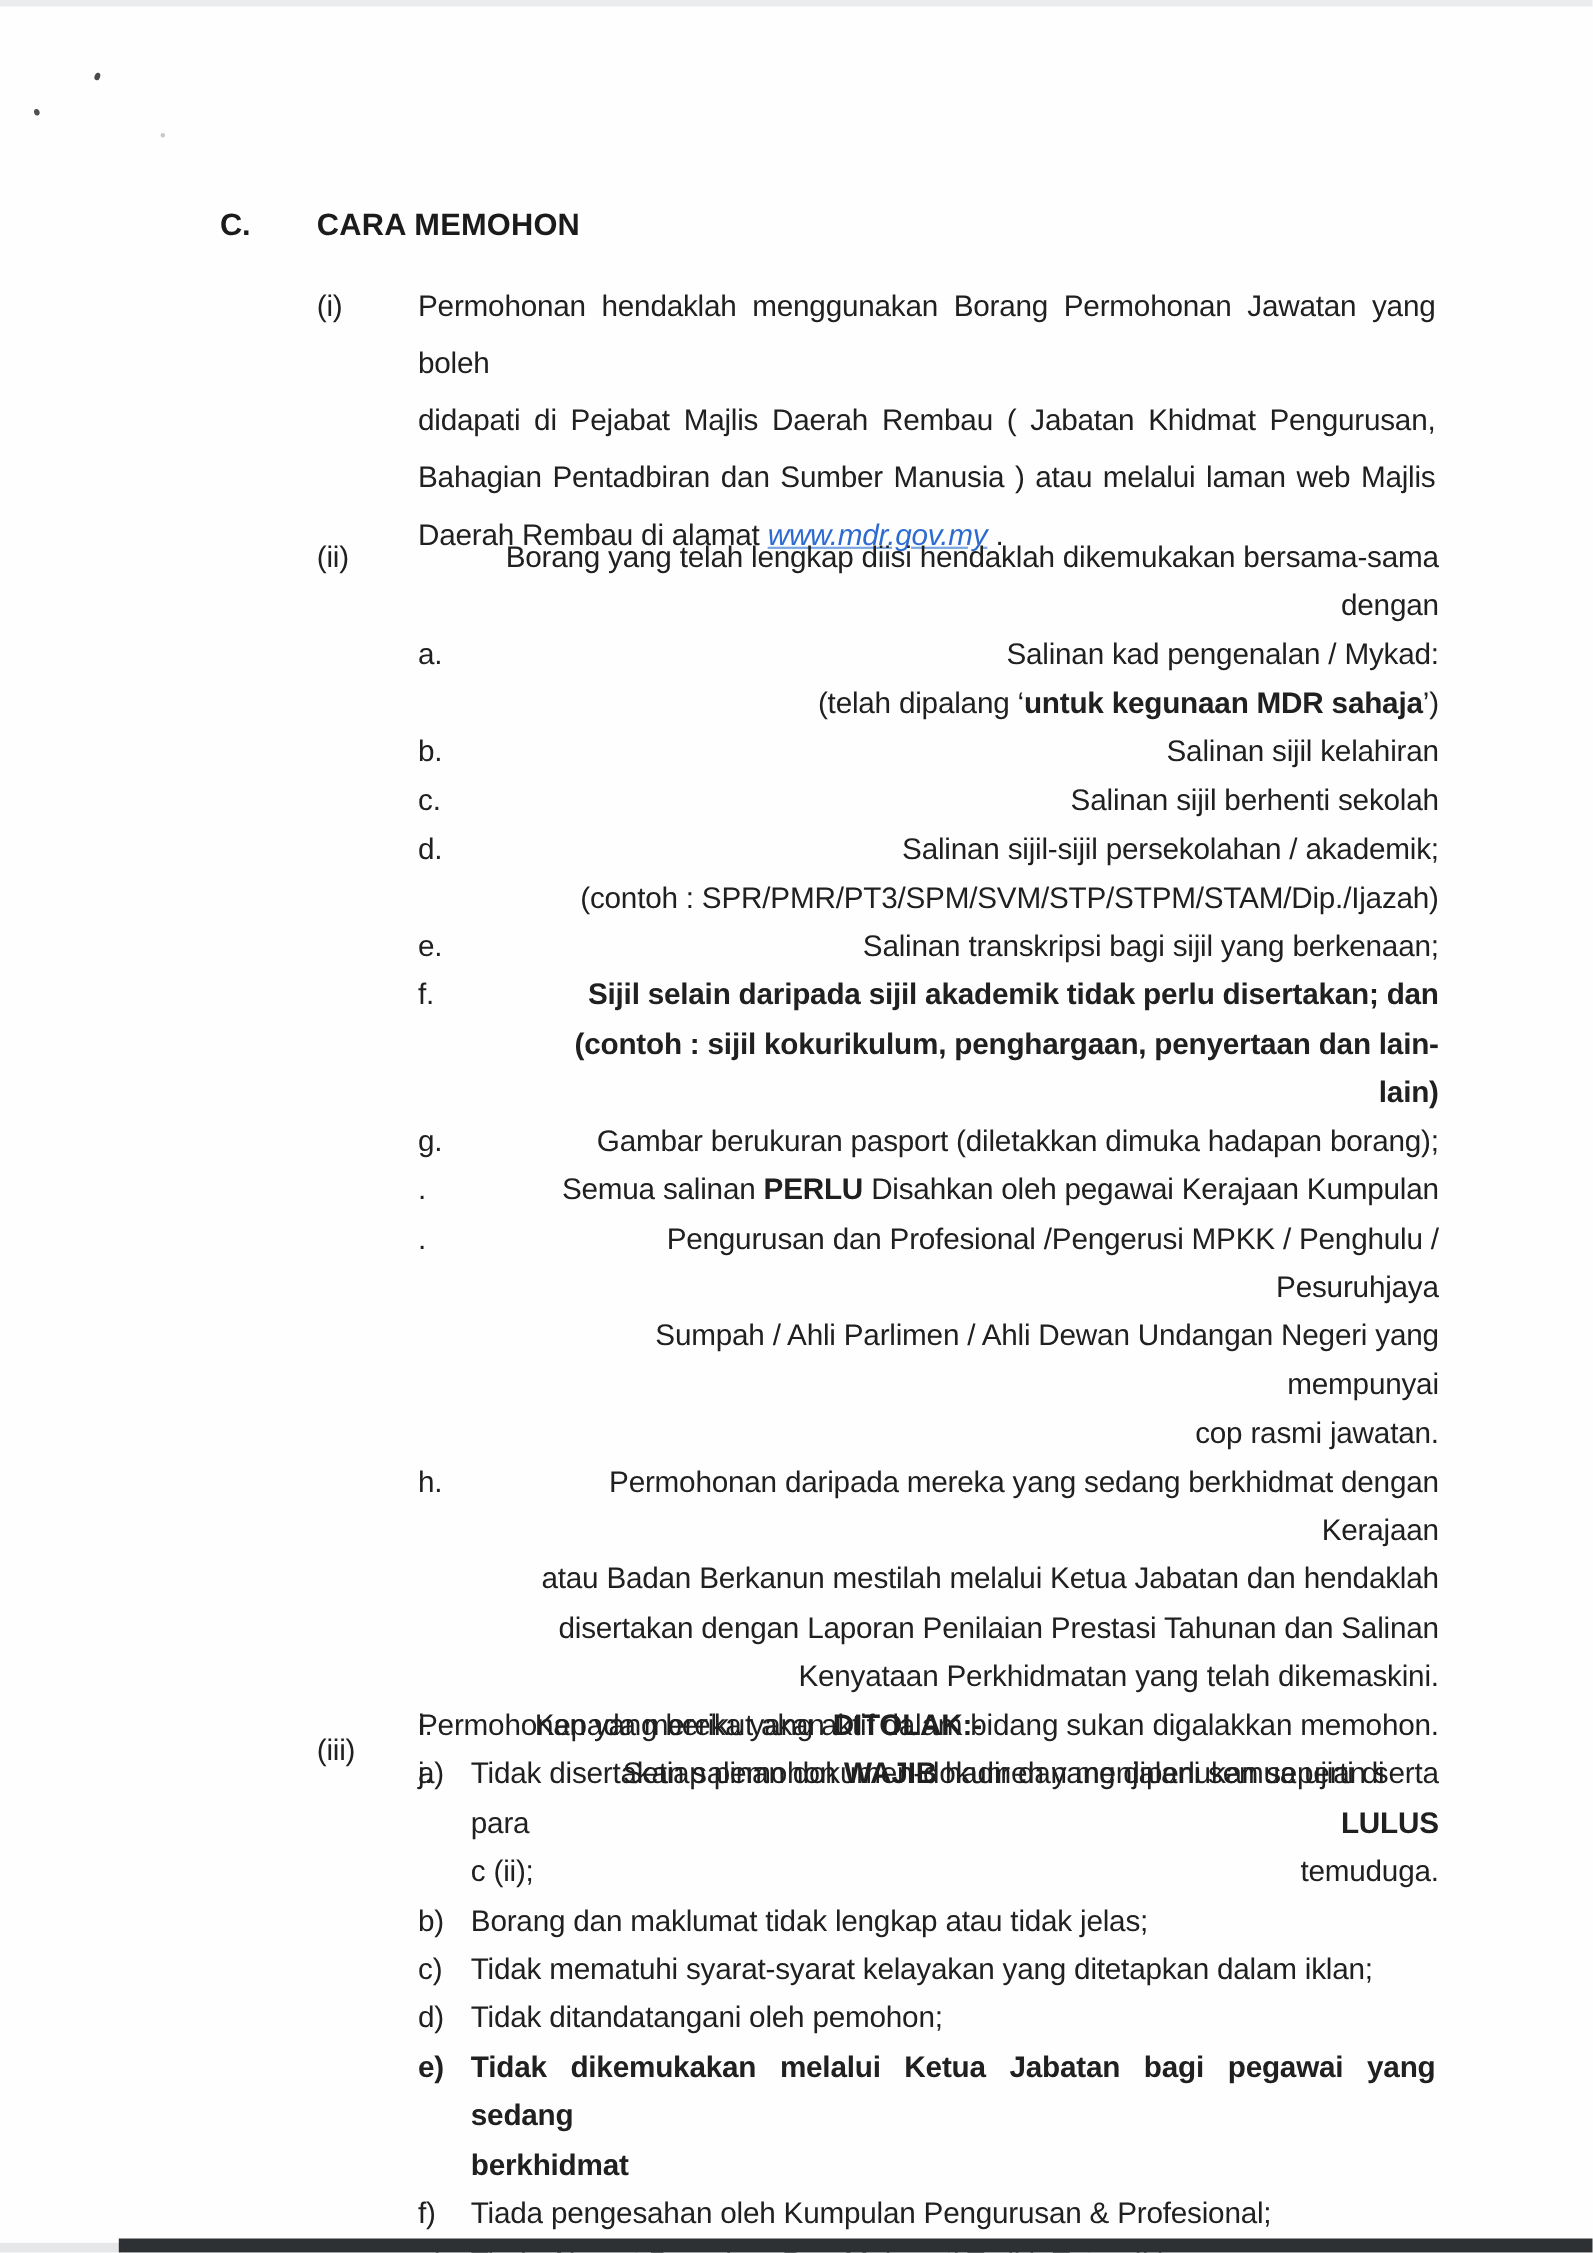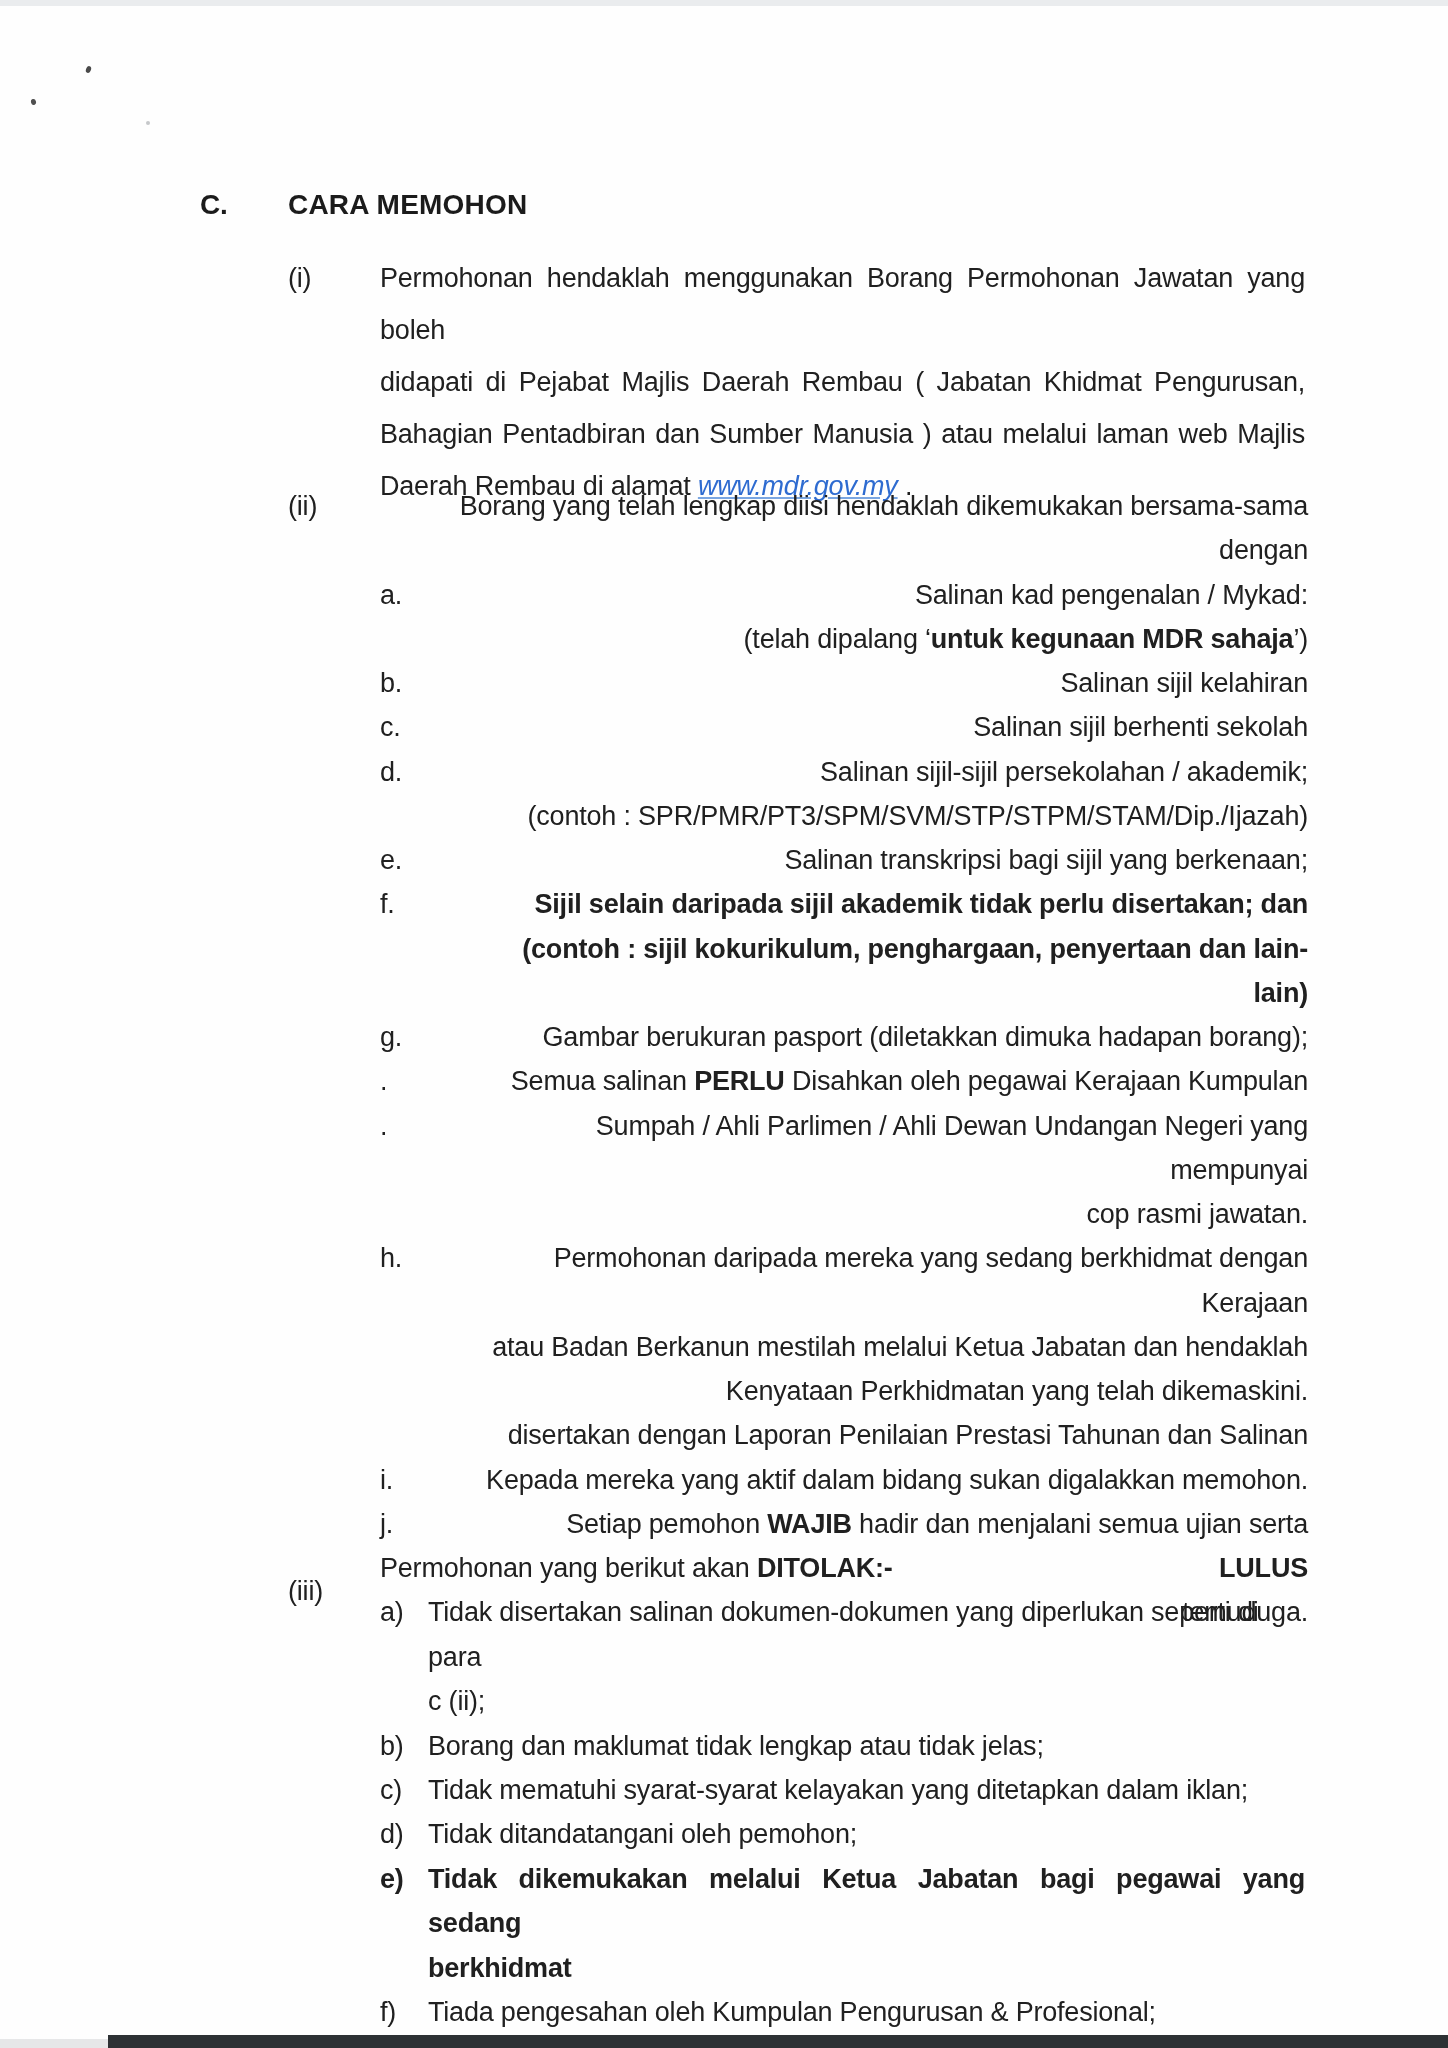--- a/index.html
+++ b/index.html
@@ -96,30 +96,30 @@
       <span class="ii-lbl" style="font-weight:normal">f.</span><span>Sijil selain daripada sijil akademik tidak perlu disertakan; dan</span>
     </div>
     <div class="row ii-row b"><span>(contoh : sijil kokurikulum, penghargaan, penyertaan dan lain-lain)</span></div>
     <div class="row ii-row">
       <span class="ii-lbl">g.</span><span>Gambar berukuran pasport (diletakkan dimuka hadapan borang);</span>
     </div>
     <div class="row ii-row">
       <span class="ii-lbl">.</span><span>Semua salinan </span><span class="b">PERLU</span><span> Disahkan oleh pegawai Kerajaan Kumpulan</span>
     </div>
     <div class="row ii-row">
-      <span class="ii-lbl">.</span>
+      <span class="ii-lbl">.</span><span>Pengurusan dan Profesional /Pengerusi MPKK / Penghulu / Pesuruhjaya</span>
     </div>
     <div class="row ii-row"><span>Sumpah / Ahli Parlimen /  Ahli Dewan Undangan Negeri yang mempunyai</span></div>
     <div class="row cop"><span>cop rasmi jawatan.</span></div>
     <div class="row ii-row">
       <span class="ii-lbl">h.</span><span>Permohonan daripada mereka yang sedang berkhidmat dengan Kerajaan</span>
     </div>
     <div class="row ii-row"><span>atau Badan Berkanun mestilah melalui Ketua Jabatan dan hendaklah</span></div>
+    <div class="row ii-row"><span>disertakan dengan Laporan Penilaian Prestasi Tahunan dan Salinan</span></div>
     <div class="row ii-row"><span>Kenyataan Perkhidmatan yang telah dikemaskini.</span></div>
-    <div class="row ii-row"><span>disertakan dengan Laporan Penilaian Prestasi Tahunan dan Salinan</span></div>
     <div class="row ii-row">
       <span class="ii-lbl">i.</span><span>Kepada mereka yang aktif dalam bidang sukan digalakkan memohon.</span>
     </div>
     <div class="row ii-row">
       <span class="ii-lbl">j.</span><span>Setiap pemohon </span><span class="b">WAJIB</span><span> hadir dan menjalani semua ujian serta </span><span class="b">LULUS</span>
     </div>
     <div class="row ii-row"><span>temuduga.</span></div>
   </div>
 
   <div class="blk blk-iii">

